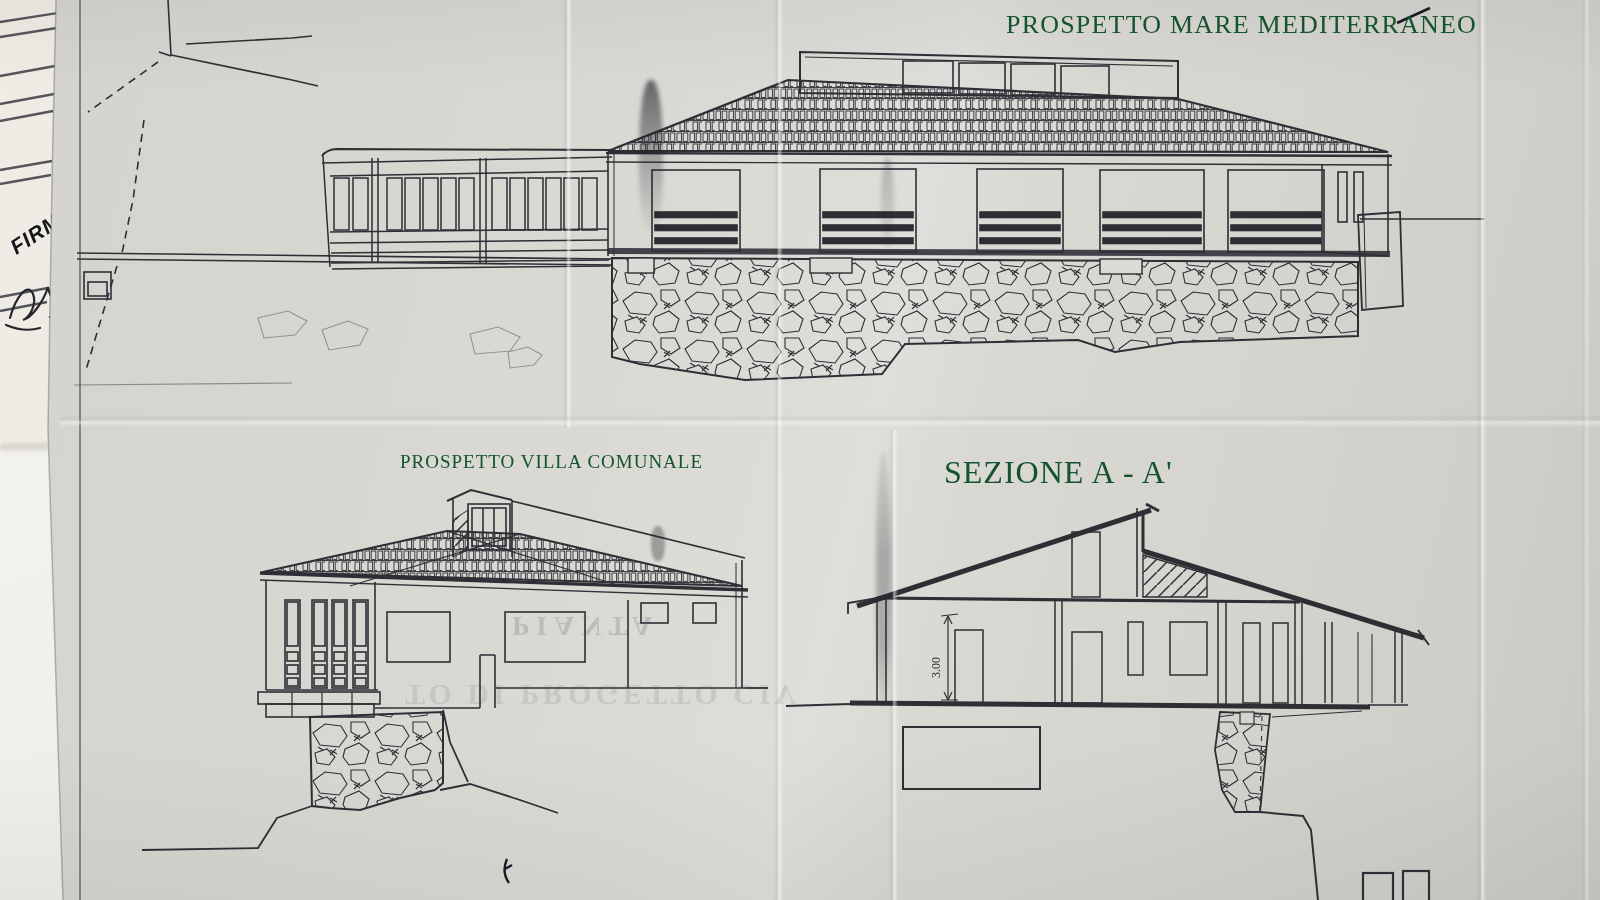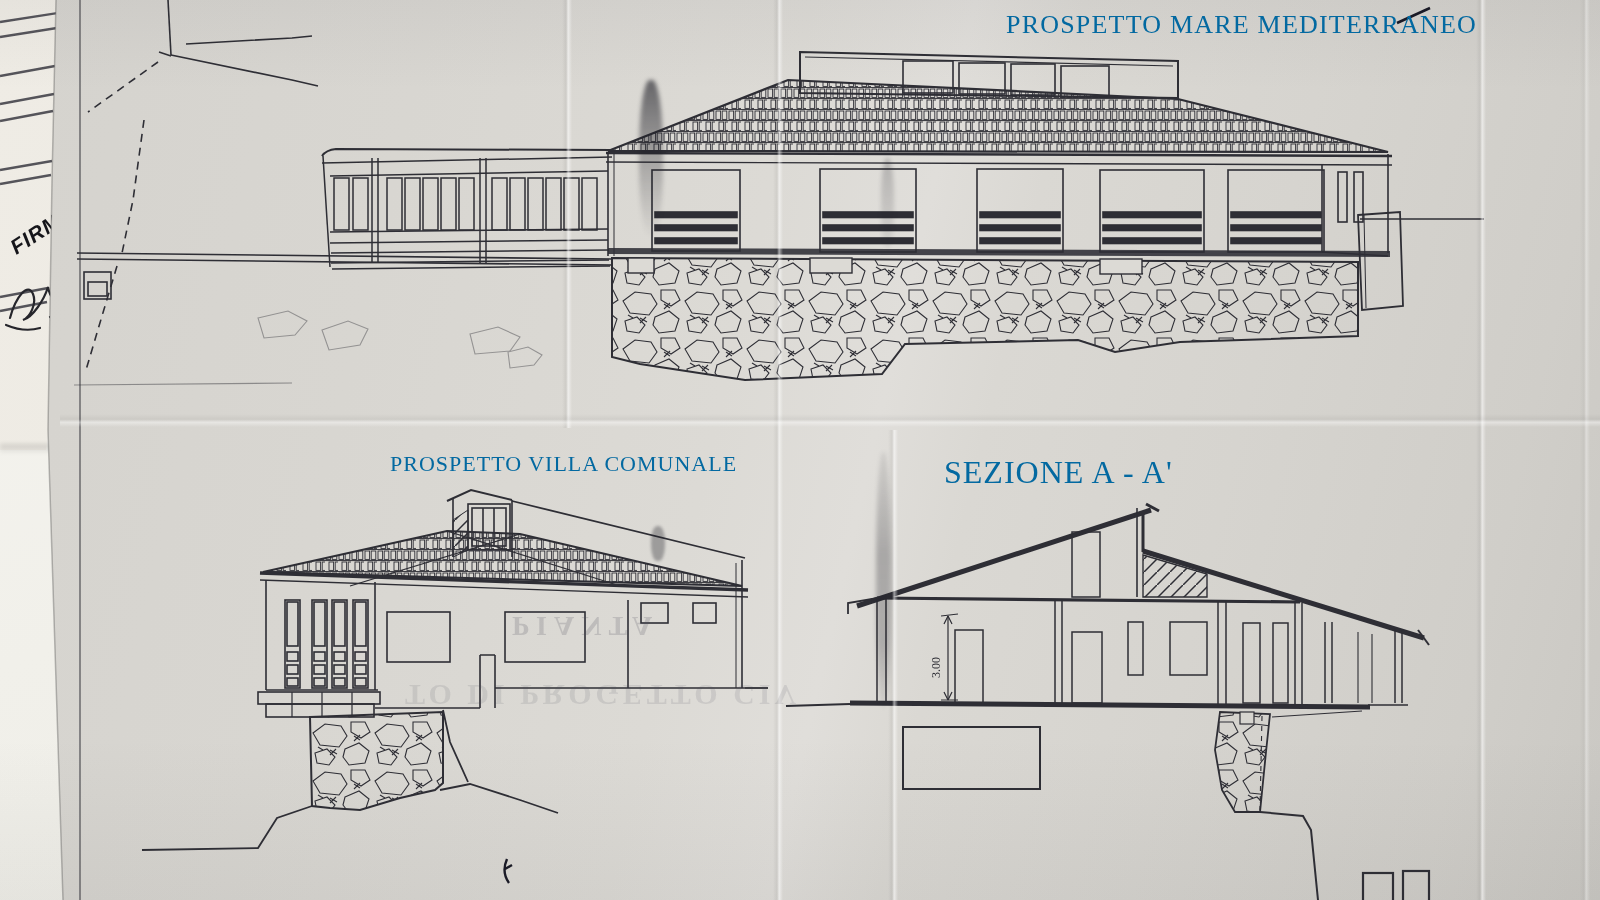--- a/index.html
+++ b/index.html
@@ -27,23 +27,23 @@
 
   
   .crease-v{position:absolute;width:10px;
      background:linear-gradient(90deg,transparent,rgba(0,0,0,.06) 40%,rgba(255,255,255,.55) 62%,transparent);}
   .crease-h{position:absolute;height:13px;
      background:linear-gradient(180deg,transparent,rgba(0,0,0,.05) 40%,rgba(255,255,255,.4) 64%,transparent);}
 
   
   .smudge{position:absolute;border-radius:45%;filter:blur(2.2px);}
 
-  .title{position:absolute;color:#0369a1;white-space:nowrap;font-weight:500;}
+  .title{position:absolute;color:#14532d;white-space:nowrap;font-weight:500;}
   #title-sea{left:1006px;top:10px;font-size:26px;letter-spacing:1.2px;}
-  #title-villa{left:390px;top:451px;font-size:22px;letter-spacing:1px;}
+  #title-villa{left:400px;top:451px;font-size:19px;letter-spacing:1px;}
   #title-section{left:944px;top:454px;font-size:32px;letter-spacing:1px;}
 
   .bleed{position:absolute;transform:scaleY(-1);color:rgba(75,75,92,.20);font-weight:bold;white-space:nowrap;}
   #bleed-1{left:512px;top:610px;font-size:28px;letter-spacing:7px;}
   #bleed-2{left:405px;top:678px;font-size:30px;letter-spacing:4px;color:rgba(75,75,92,.13);}
 
   .firm{position:absolute;left:8px;top:222px;transform:rotate(-33deg);
      font-family:"Liberation Sans",sans-serif;font-weight:bold;font-style:italic;
      font-size:21px;color:#15151a;letter-spacing:1px;}
 </style>

